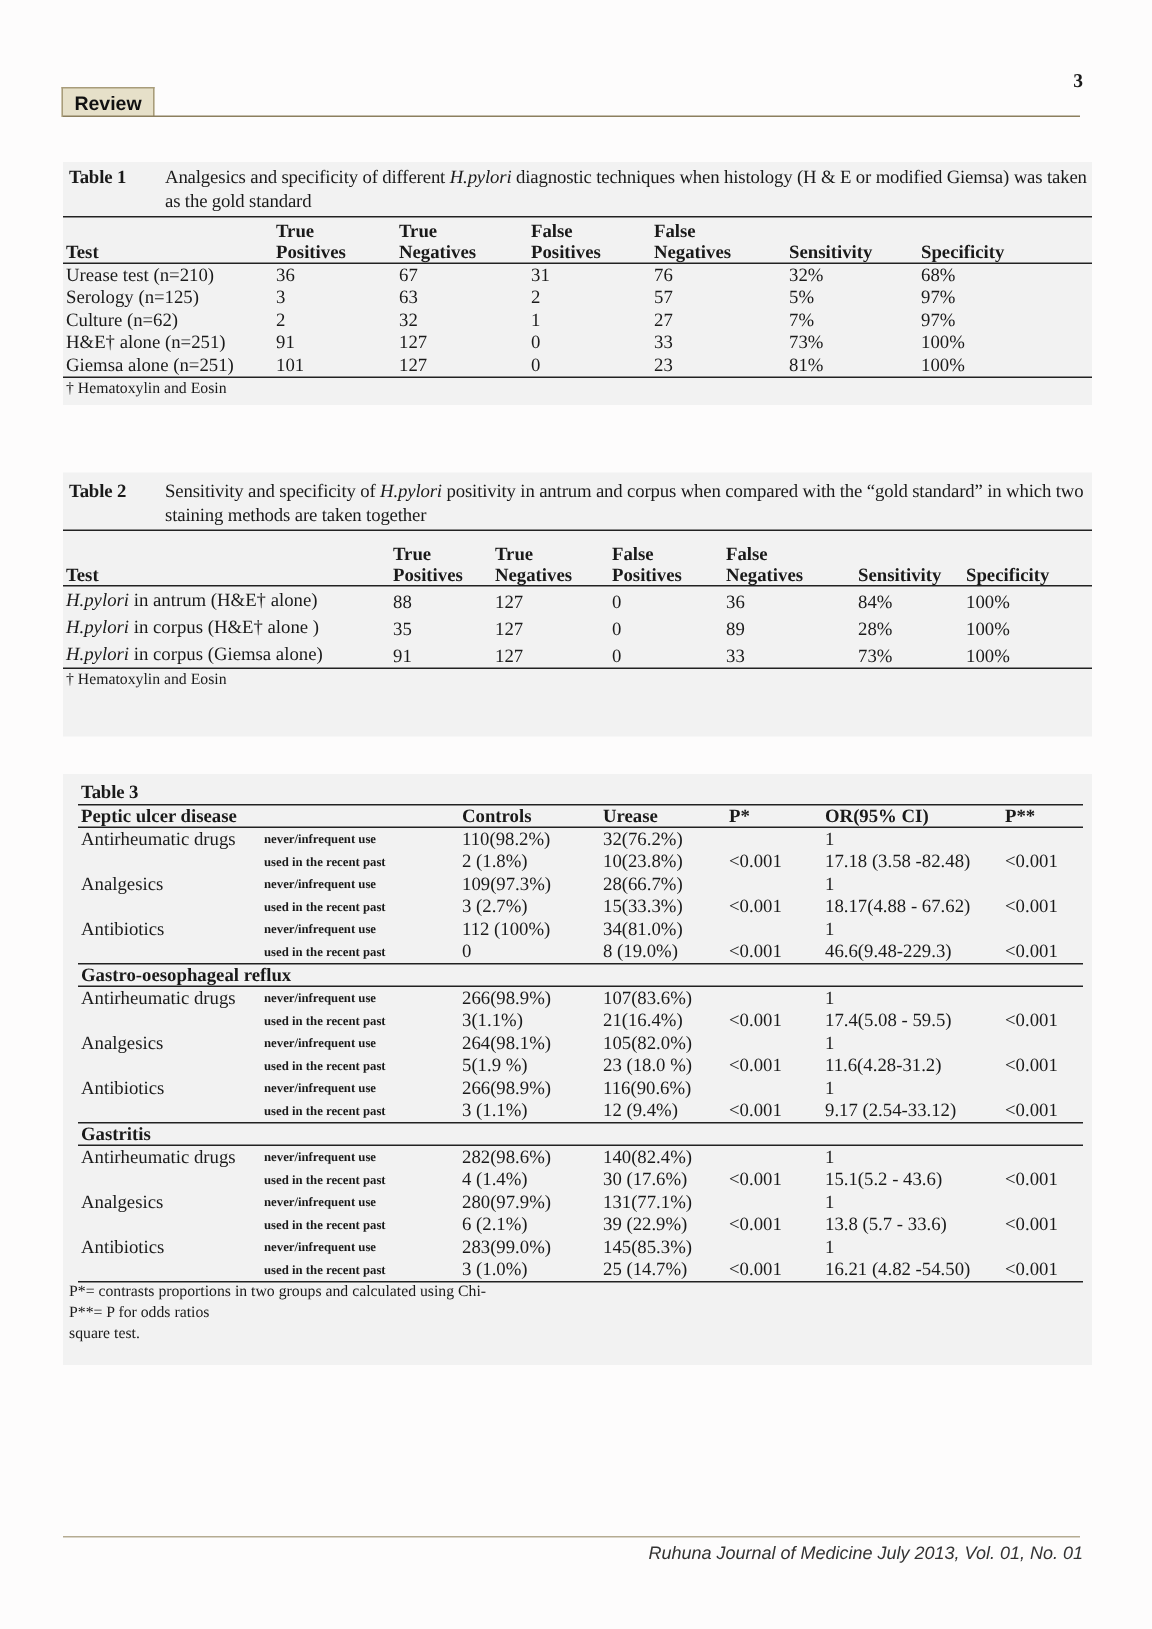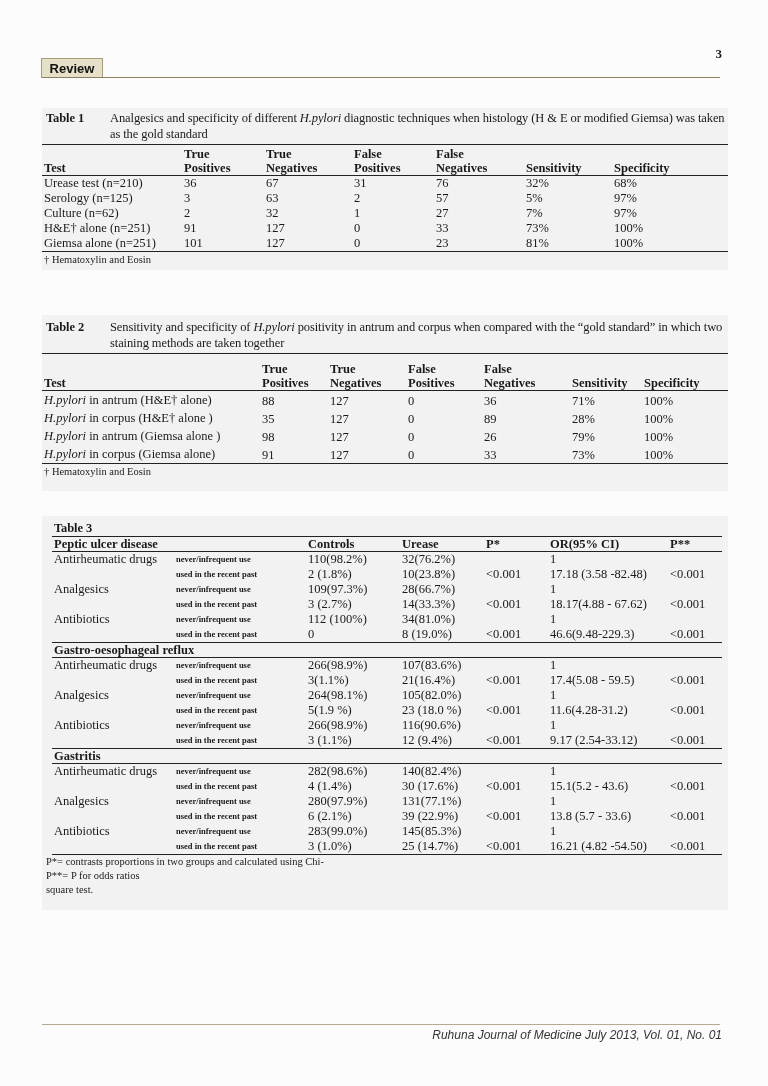--- a/index.html
+++ b/index.html
@@ -142,39 +142,30 @@
           <th style="padding-top: 2px;">Specificity</th>
         </tr>
     </thead>
     <tbody id="t2-body" class="rule-top">
         <tr>
           <td style="line-height: 18px;"><i>H.pylori</i><span> in antrum (H&amp;E† alone)</span></td>
           <td>88</td>
           <td>127</td>
           <td>0</td>
           <td>36</td>
-          <td>71%</td>
+          <td>84%</td>
           <td>100%</td>
         </tr>
         <tr>
           <td style="line-height: 18px;"><i>H.pylori</i><span> in corpus (H&amp;E† alone )</span></td>
           <td>35</td>
           <td>127</td>
           <td>0</td>
           <td>89</td>
           <td>28%</td>
-          <td>100%</td>
-        </tr>
-        <tr>
-          <td style="line-height: 18px;"><i>H.pylori</i><span> in antrum  (Giemsa alone )</span></td>
-          <td>98</td>
-          <td>127</td>
-          <td>0</td>
-          <td>26</td>
-          <td>79%</td>
           <td>100%</td>
         </tr>
         <tr>
           <td style="line-height: 18px;"><i>H.pylori</i><span> in corpus  (Giemsa alone)</span></td>
           <td>91</td>
           <td>127</td>
           <td>0</td>
           <td>33</td>
           <td>73%</td>
           <td>100%</td>
@@ -231,21 +222,21 @@
           <td style="line-height: 15px;">109(97.3%)</td>
           <td style="line-height: 15px;">28(66.7%)</td>
           <td style="line-height: 15px;"></td>
           <td style="line-height: 15px;">1</td>
           <td style="line-height: 15px;"></td>
         </tr>
         <tr>
           <td style="line-height: 15px;"></td>
           <td class="usage" style="line-height: 15px;">used in the recent past</td>
           <td style="line-height: 15px;">3 (2.7%)</td>
-          <td style="line-height: 15px;">14(33.3%)</td>
+          <td style="line-height: 15px;">15(33.3%)</td>
           <td style="line-height: 15px;">&lt;0.001</td>
           <td style="line-height: 15px;">18.17(4.88 - 67.62)</td>
           <td style="line-height: 15px;">&lt;0.001</td>
         </tr>
         <tr>
           <td style="line-height: 15px;">Antibiotics</td>
           <td class="usage" style="line-height: 15px;">never/infrequent use</td>
           <td style="line-height: 15px;">112 (100%)</td>
           <td style="line-height: 15px;">34(81.0%)</td>
           <td style="line-height: 15px;"></td>

